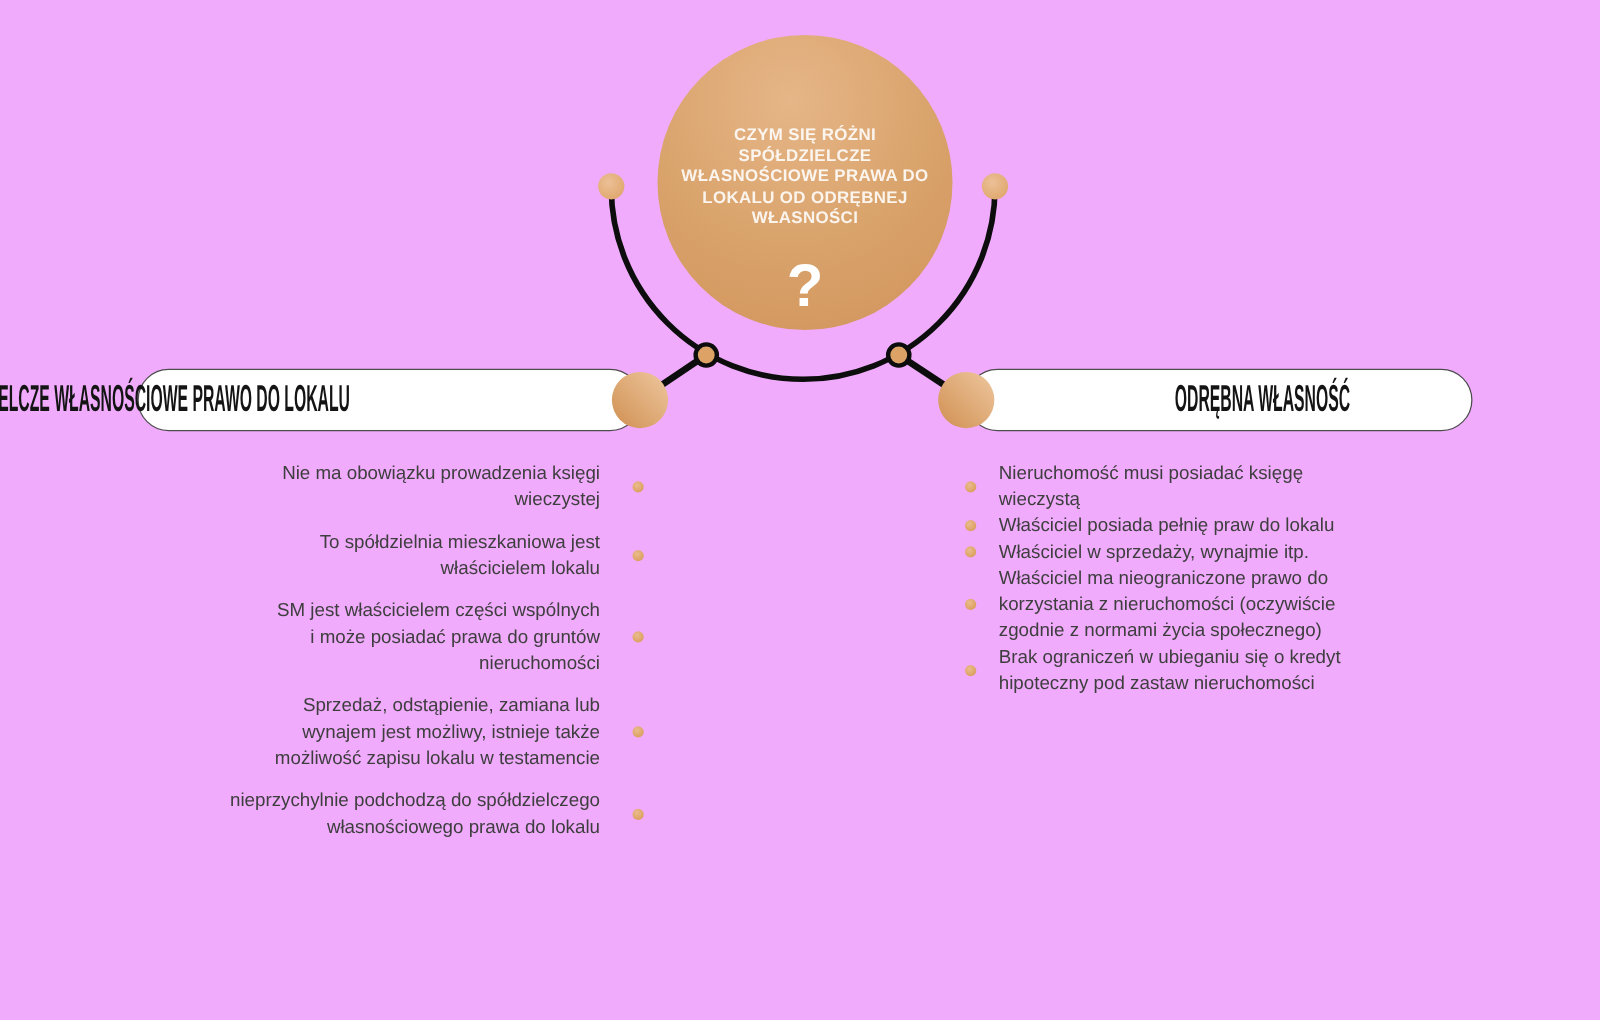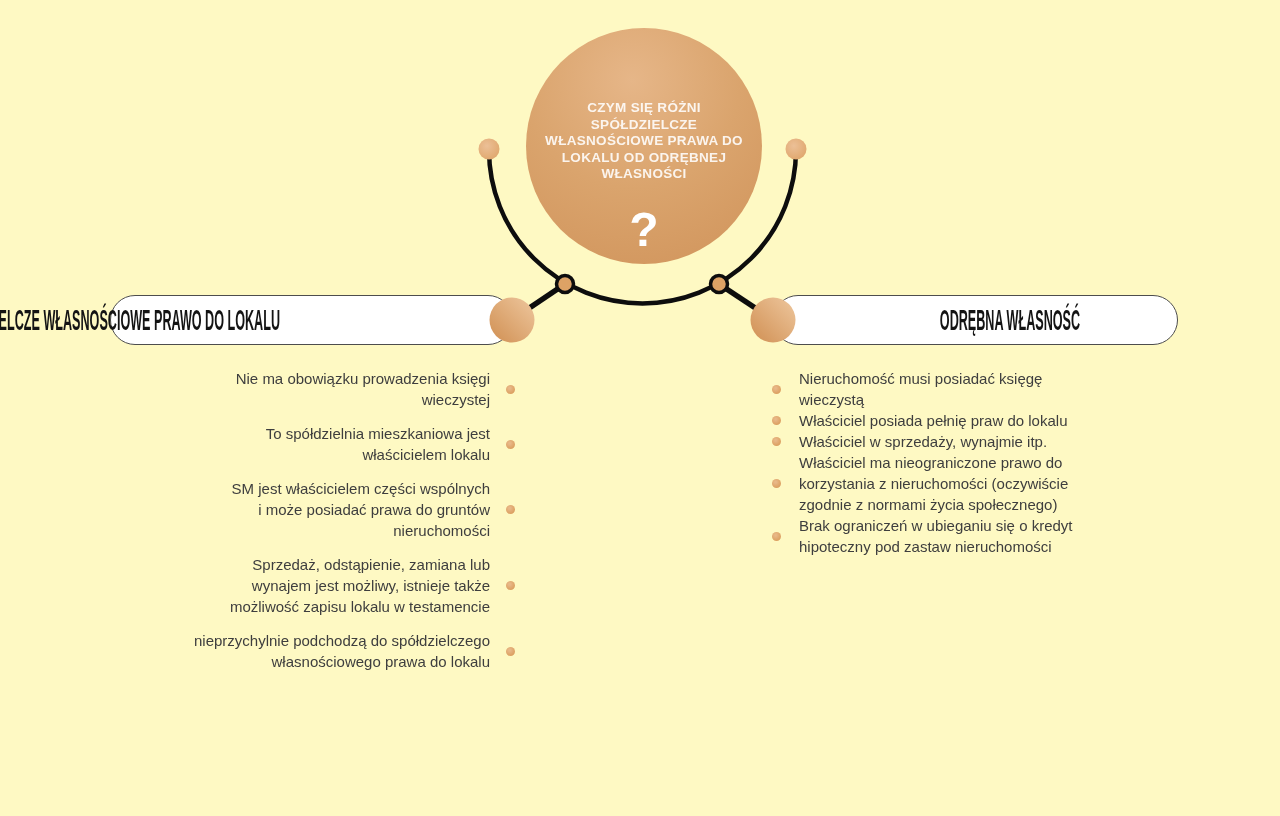--- a/index.html
+++ b/index.html
@@ -1,20 +1,20 @@
 <!DOCTYPE html>
 <html><head>
 <meta charset="utf-8">
 <style>
   html, body { margin: 0; padding: 0; background: #ffffff; }
   .canvas {
     position: relative;
     width: 1280px;
     height: 816px;
-    background: #fef9c3;
+    background: #f0abfc;
     overflow: hidden;
     font-family: "Liberation Sans", sans-serif;
   }
 
   
   .center-circle {
     position: absolute;
     left: 526px; top: 28px;
     width: 236px; height: 236px;
     border-radius: 50%;
@@ -86,21 +86,21 @@
     display: flex;
     flex-direction: column;
     z-index: 4;
   }
   .list-left  { top: 368px; right: 765px; gap: 13px; align-items: flex-end; }
   .list-right { top: 368px; left: 772px;  align-items: flex-start; }
   .item {
     display: flex;
     align-items: center;
   }
-  .list-left  .item { gap: 16px; justify-content: flex-end; }
+  .list-left  .item { gap: 26px; justify-content: flex-end; }
   .list-right .item { gap: 18px; }
   .item-text {
     white-space: pre-line;
     font-size: 15px;
     line-height: 21px;
     color: #3e3e3e;
   }
   .list-left .item-text { text-align: right; }
   .bullet {
     flex: 0 0 auto;

